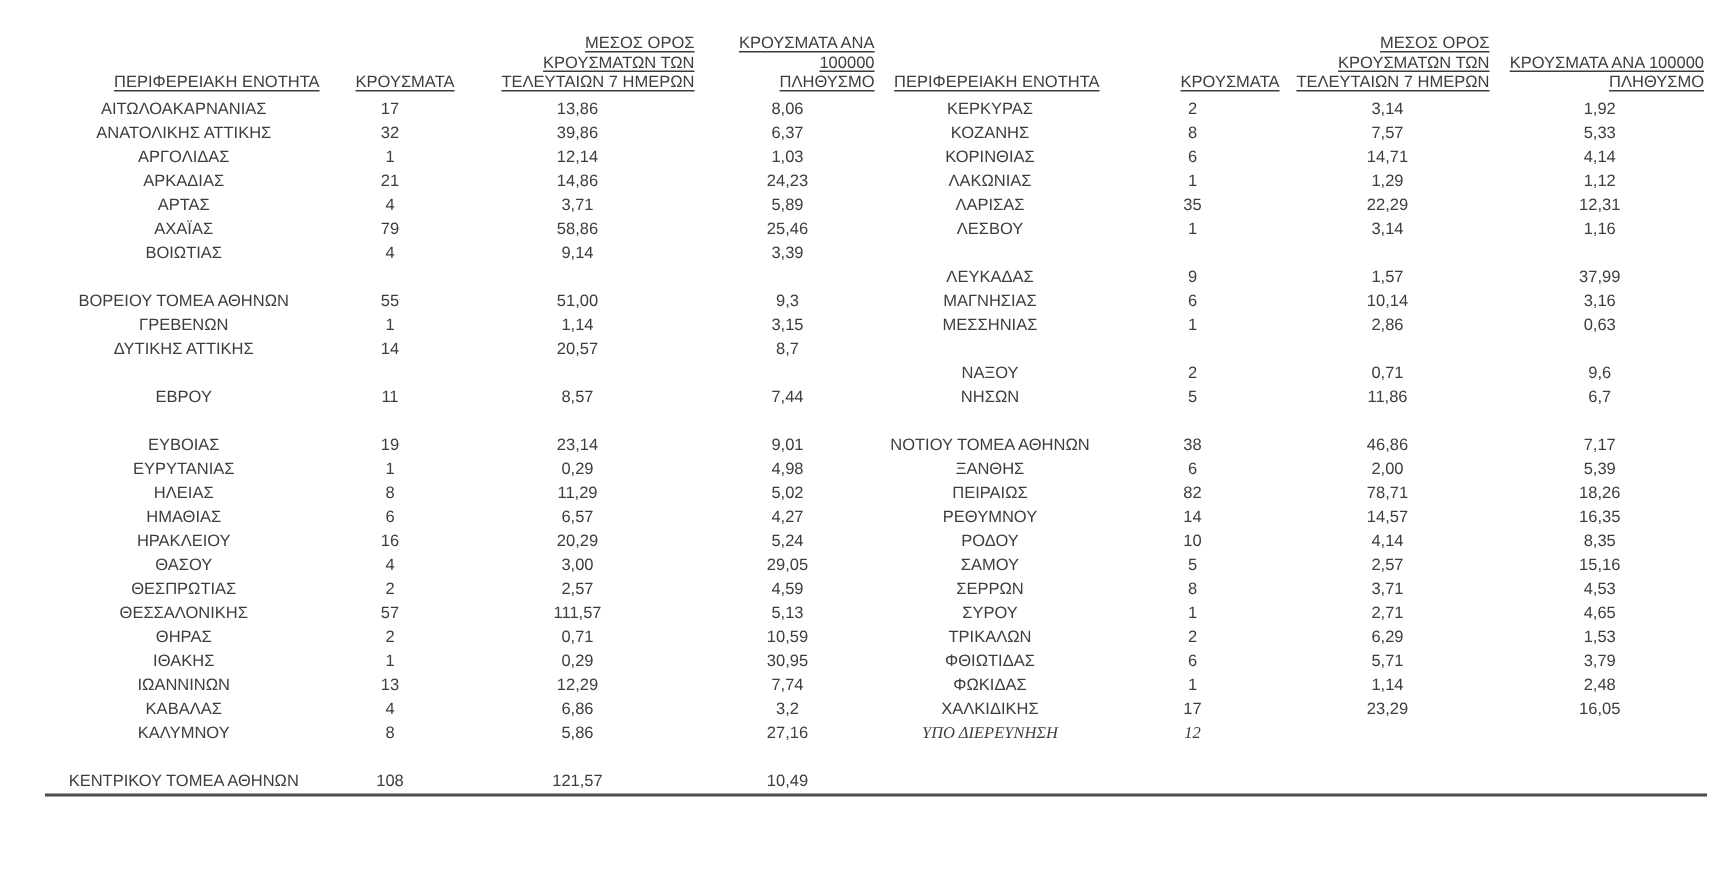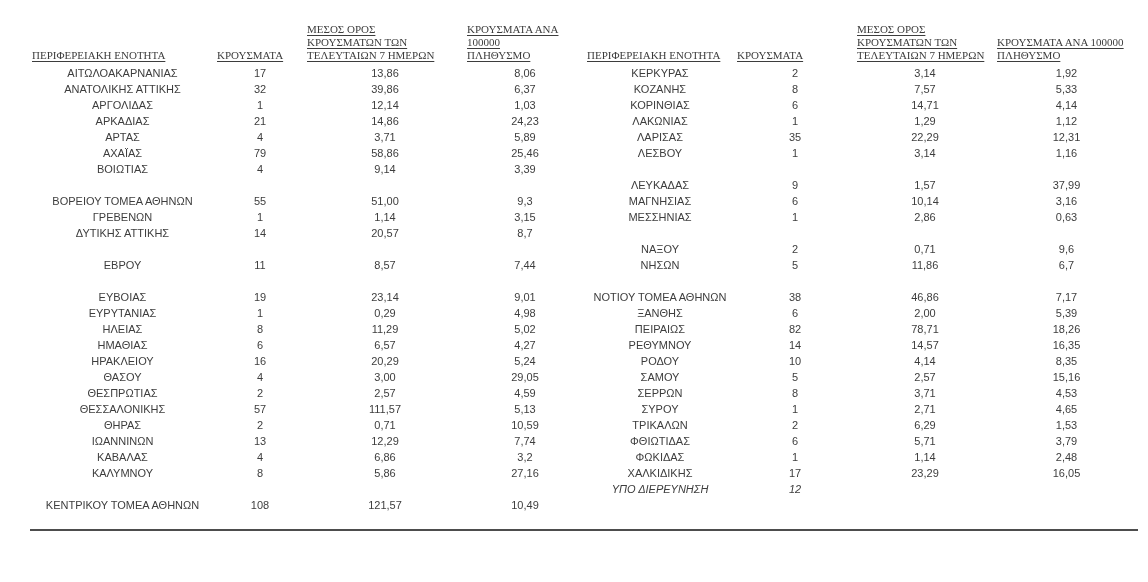--- a/index.html
+++ b/index.html
@@ -25,39 +25,38 @@
   }
   table.tbl {
     border-collapse: collapse;
     table-layout: fixed;
     font-size: 11px;
     color: #3d3d3d;
   }
   table.tbl th {
     font-weight: normal;
     vertical-align: bottom;
-    text-align: left;
+    text-align: right;
     white-space: pre-line;
     line-height: 13px;
     height: 54px;
     padding: 0 2px 3px 2px;
     text-decoration: underline;
     text-underline-offset: 2px;
     overflow: visible;
-    font-family: Liberation Serif, serif;
   }
   table.tbl td {
     height: 16px;
     line-height: 16px;
     text-align: center;
     padding: 0 2px;
     white-space: nowrap;
     overflow: hidden;
   }
-  tr.italic td { font-style: italic; }
+  tr.italic td { font-style: italic; font-family: Liberation Serif, serif; }
 
   
   .tbl-left  col.c-region  { width: 185px; }
   .tbl-left  col.c-cases   { width: 90px;  }
   .tbl-left  col.c-avg7    { width: 160px; }
   .tbl-left  col.c-per100k { width: 120px; }
   
   .tbl-right col.c-region  { width: 150px; }
   .tbl-right col.c-cases   { width: 120px; }
   .tbl-right col.c-avg7    { width: 140px; }
@@ -220,20 +219,26 @@
             <td>111,57</td>
             <td>5,13</td>
           </tr>
           <tr>
             <td>ΘΗΡΑΣ</td>
             <td>2</td>
             <td>0,71</td>
             <td>10,59</td>
           </tr>
           <tr>
+            <td>ΙΘΑΚΗΣ</td>
+            <td>1</td>
+            <td>0,29</td>
+            <td>30,95</td>
+          </tr>
+          <tr>
             <td>ΙΩΑΝΝΙΝΩΝ</td>
             <td>13</td>
             <td>12,29</td>
             <td>7,74</td>
           </tr>
           <tr>
             <td>ΚΑΒΑΛΑΣ</td>
             <td>4</td>
             <td>6,86</td>
             <td>3,2</td>

